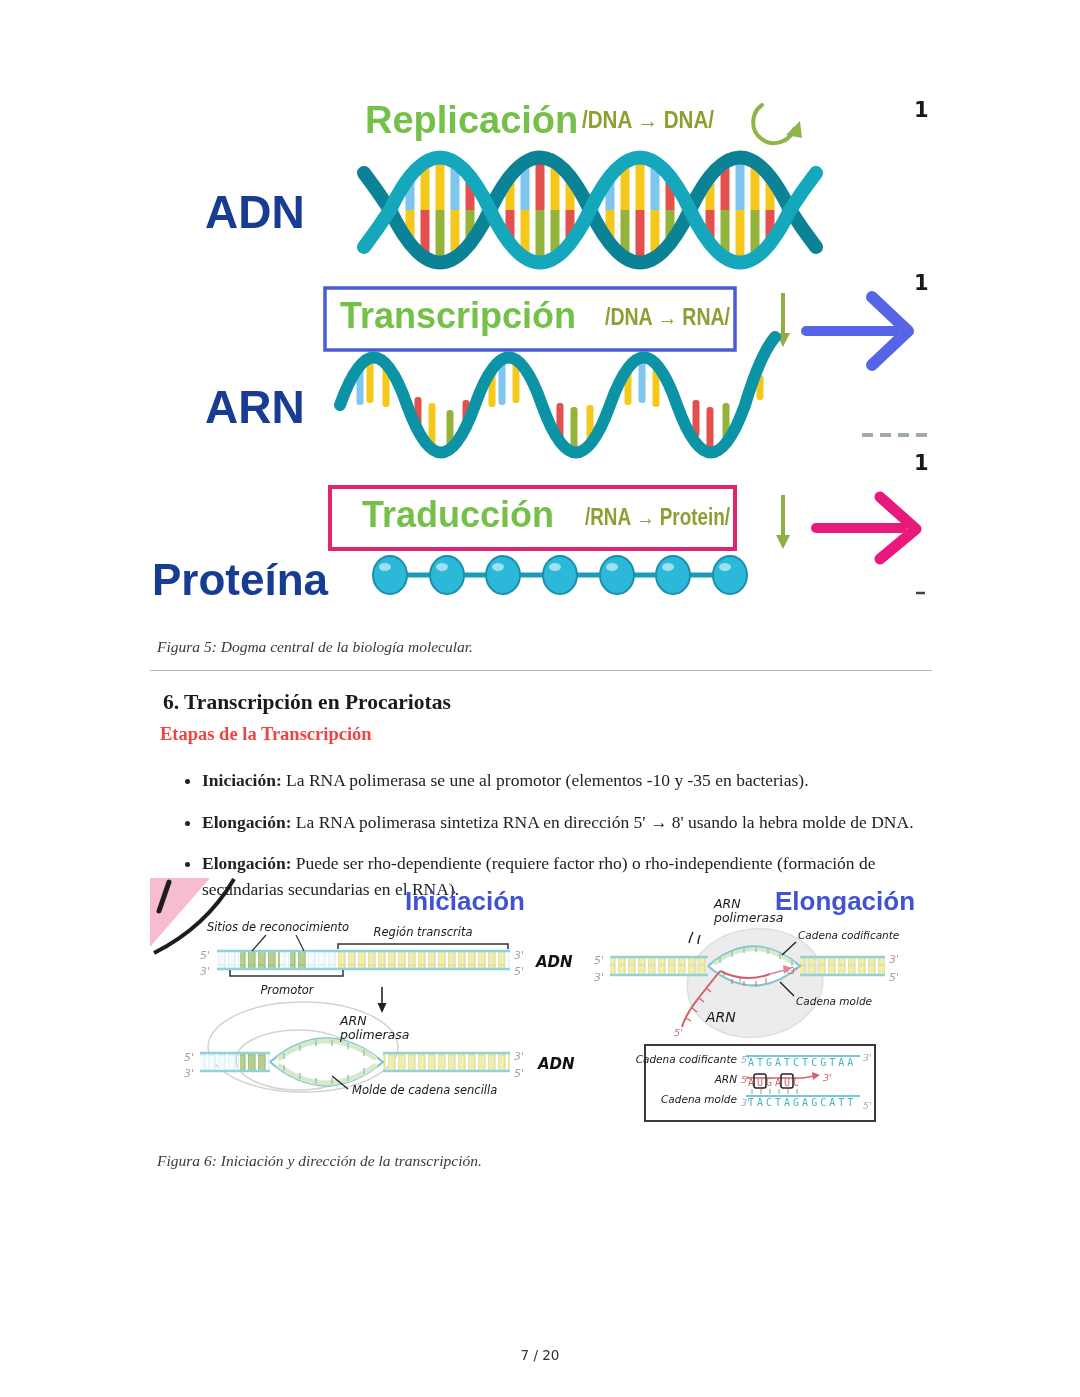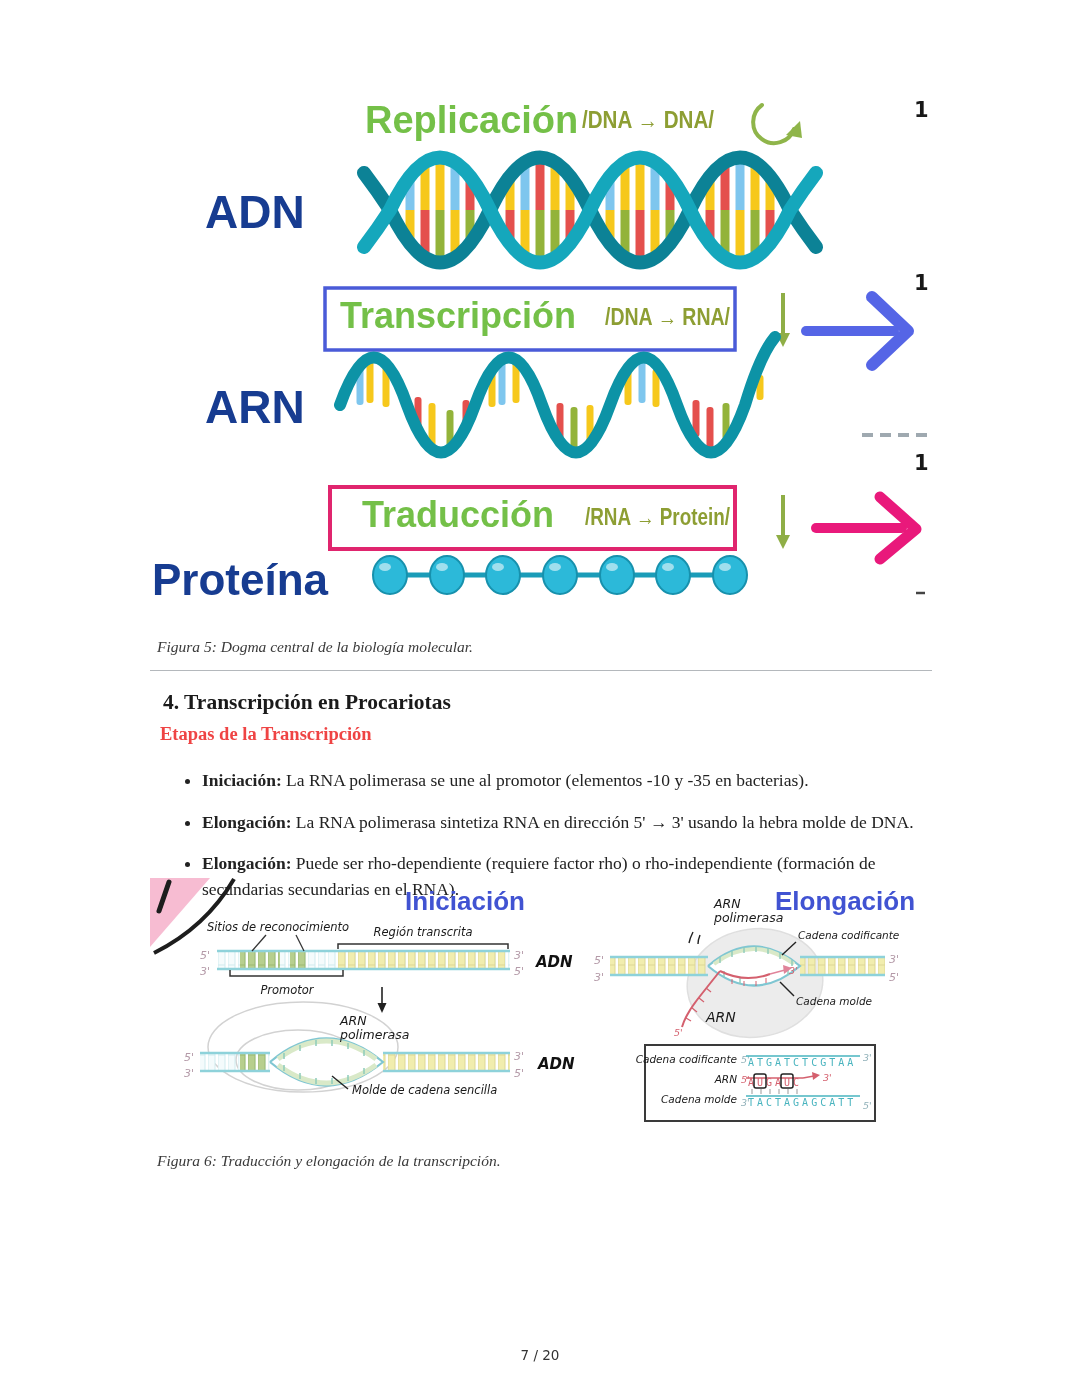--- a/index.html
+++ b/index.html
@@ -187,26 +187,26 @@
     </g>
   </g>
   <text class="f5mol44" x="2" y="510">Proteína</text>
   <line x1="766" y1="508" x2="775" y2="508" stroke="#444" stroke-width="2.5"></line>
 </svg>
 
 <div class="abs fig-caption" style="left:157px;top:638px;">Figura 5: Dogma central de la biología molecular.</div>
 
 <hr class="abs rule" style="left:150px;top:670px;width:782px;">
 
-<div class="abs h2" style="left:163px;top:690px;">4. Transcripción en Procariotas</div>
+<div class="abs h2" style="left:163px;top:690px;">6. Transcripción en Procariotas</div>
 <div class="abs h3" style="left:160px;top:724px;">Etapas de la Transcripción</div>
 
 <ul class="abs stages" style="left:172px;top:752px;">
   <li><b>Iniciación:</b> <span>La RNA polimerasa se une al promotor (elementos -10 y -35 en bacterias).</span></li>
-  <li><b>Elongación:</b> <span>La RNA polimerasa sintetiza RNA en dirección 5' → 3' usando la hebra molde de DNA.</span></li>
+  <li><b>Elongación:</b> <span>La RNA polimerasa sintetiza RNA en dirección 5' → 8' usando la hebra molde de DNA.</span></li>
   <li><b>Elongación:</b> <span>Puede ser rho-dependiente (requiere factor rho) o rho-independiente (formación de secundarias secundarias en el RNA).</span></li>
 </ul>
 
 <svg class="abs" style="left:148px;top:875px;" width="820" height="252" viewBox="0 0 820 252">
   <defs>
     <pattern id="patW" width="10" height="18" patternUnits="userSpaceOnUse">
         <rect width="7" height="18" fill="#f4fbfc" stroke="#d0ebef" stroke-width="1"></rect>
       </pattern>
     <pattern id="patG" width="10" height="18" patternUnits="userSpaceOnUse">
         <rect width="7" height="18" fill="#b7cf8e" stroke="#9cba72" stroke-width="1"></rect>
@@ -375,15 +375,15 @@
         <line x1="649" y1="214" x2="649" y2="219"></line>
     </g>
     <text class="hand10" x="589" y="228" text-anchor="end">Cadena molde</text>
     <text class="primeS" x="593" y="231">3'</text>
     <line x1="598" y1="221" x2="712" y2="221" stroke="#49b4bf" stroke-width="1.3"></line>
     <text class="seqT" x="600" y="231">TACTAGAGCATT</text>
     <text class="primeS" x="715" y="234">5'</text>
   </g>
 </svg>
 
-<div class="abs fig-caption" style="left:157px;top:1152px;">Figura 6: Traducción y elongación de la transcripción.</div>
+<div class="abs fig-caption" style="left:157px;top:1152px;">Figura 6: Iniciación y dirección de la transcripción.</div>
 
 <div class="abs footer" style="left:0;top:1347px;">7 / 20</div>
 
 </body></html>

